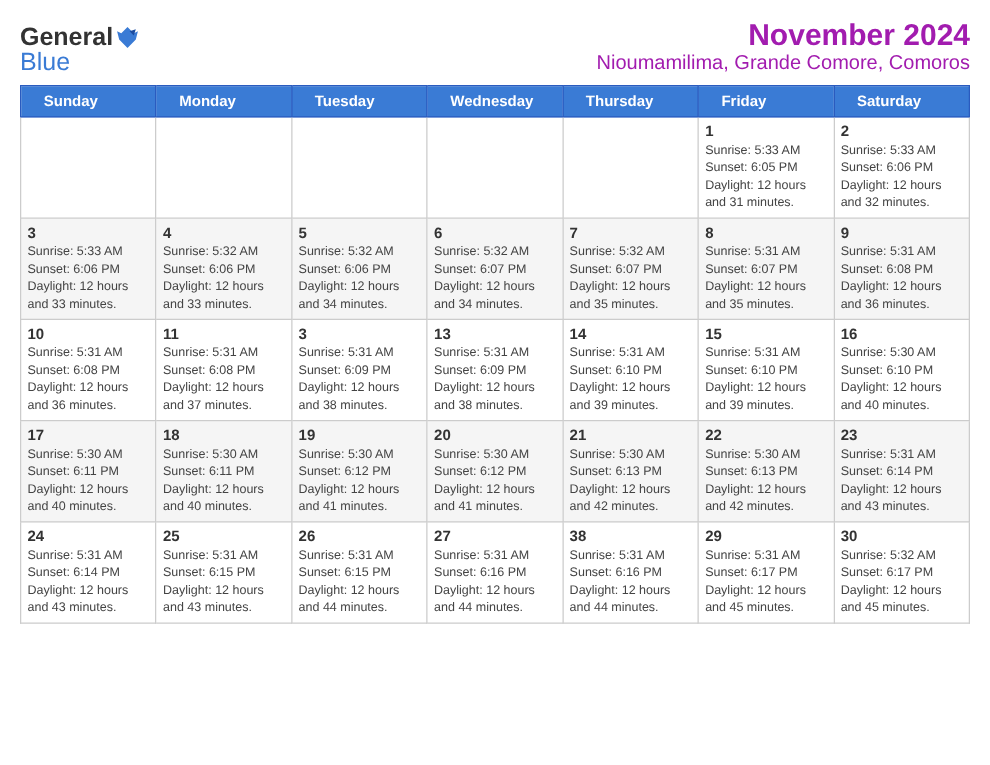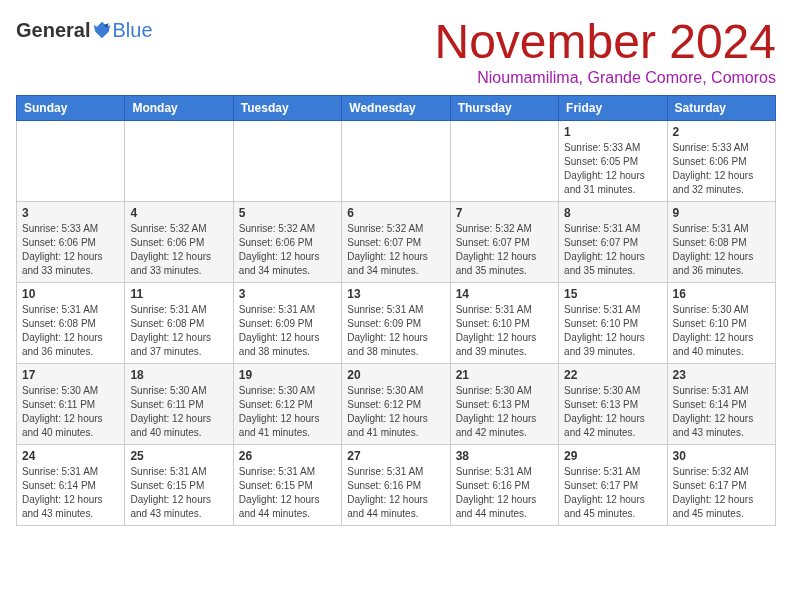--- a/index.html
+++ b/index.html
@@ -11,21 +11,21 @@
       padding: 16px;
     }
     .header-section {
       display: flex;
       align-items: flex-start;
       justify-content: space-between;
       margin-bottom: 8px;
     }
     .logo {
       display: flex;
-      flex-direction: row;
+      flex-direction: column;
       align-items: flex-start;
       margin-top: 4px;
     }
     .logo-general {
       font-size: 20px;
       font-weight: bold;
       color: #333;
       line-height: 1;
     }
     .logo-blue {
@@ -40,39 +40,39 @@
       margin-left: 2px;
     }
     .logo-top-row {
       display: flex;
       align-items: center;
     }
     .title-section {
       text-align: right;
     }
     .month-title {
-      font-size: 48px;
-      font-weight: normal;
-      color: #b91c1c;
+      font-size: 24px;
+      font-weight: bold;
+      color: #a21caf;
       line-height: 1.1;
     }
     .location-title {
       font-size: 16px;
       color: #a21caf;
     }
     .calendar-table {
       width: 100%;
       border-collapse: collapse;
       font-size: 11px;
     }
     .calendar-table th {
       background-color: #3a7bd5;
       color: #fff;
       text-align: left;
-      padding: 5px 7px;
+      padding: 5px 18px;
       font-size: 12px;
       border: 1px solid #2a5bbf;
     }
     .calendar-table td {
       border: 1px solid #ccc;
       vertical-align: top;
       padding: 4px 5px;
       min-height: 70px;
       width: 14.28%;
       background: #fff;

